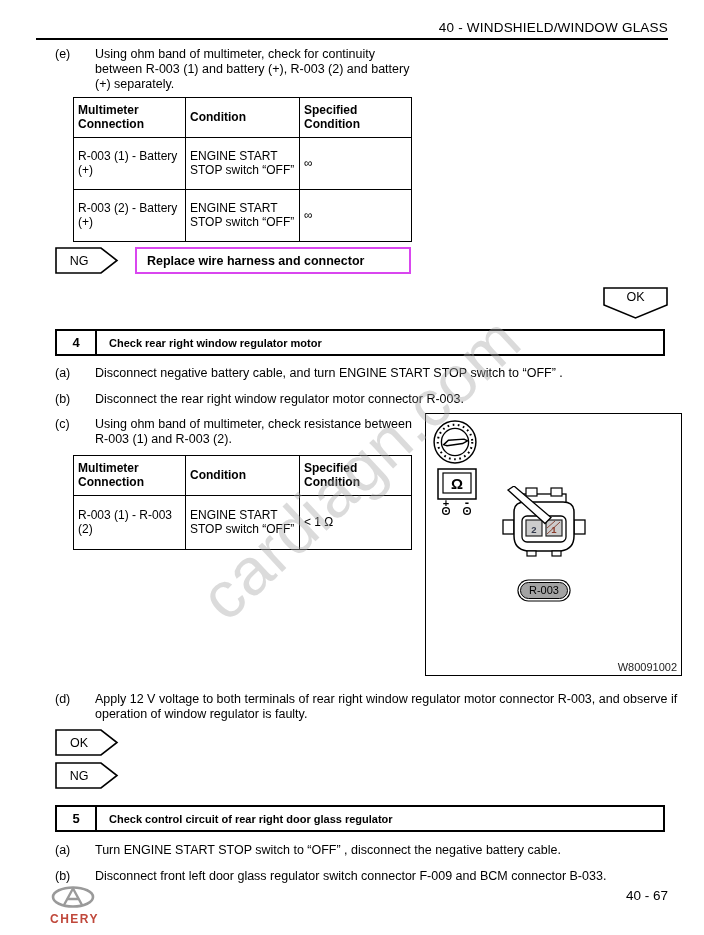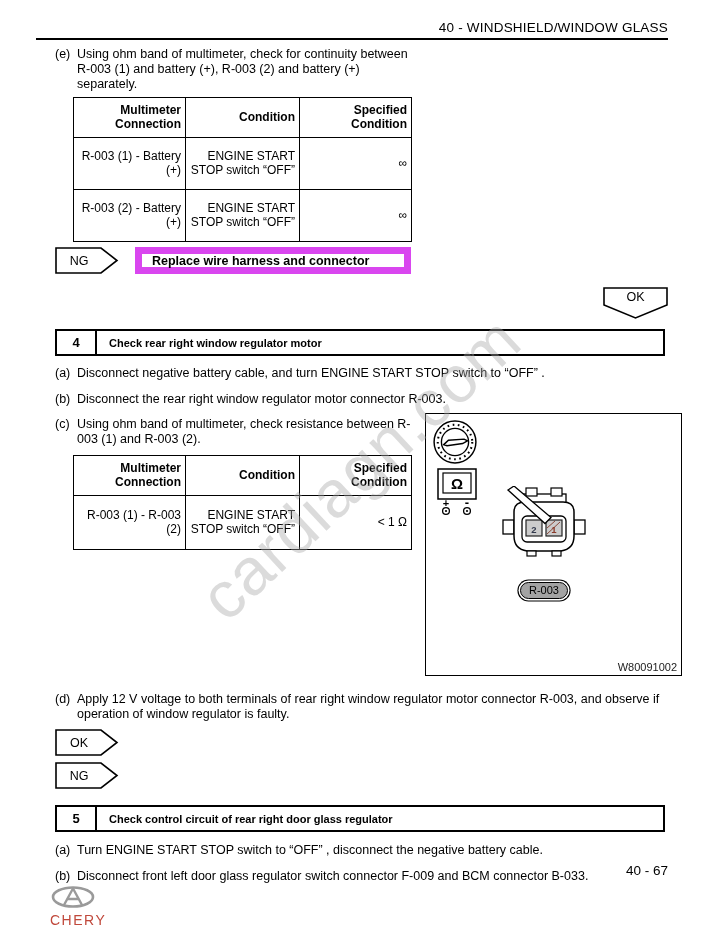--- a/index.html
+++ b/index.html
@@ -21,37 +21,37 @@
     color: rgba(166,166,166,0.40);
     text-align: center; z-index: 6; pointer-events: none;
     white-space: nowrap;
   }
   
   .hdr-title { position: absolute; top: 20px; right: 36px; font-size: 13.5px; letter-spacing: 0.2px; }
   .hdr-rule  { position: absolute; top: 38px; left: 36px; width: 632px; height: 2px; background: #000; }
   
   .para { position: absolute; display: flex; font-size: 12.5px; line-height: 15px; }
   .plabel { flex: none; width: 22px; }
-  .ptext { flex: 1; }
+  .ptext { flex: 1; margin-left: 18px; }
   
   .dtable { position: absolute; border-collapse: collapse; table-layout: fixed; width: 338px; }
   .dtable th, .dtable td {
-    border: 1.5px solid #000; text-align: right; vertical-align: middle;
+    border: 1.5px solid #000; text-align: left; vertical-align: middle;
     font-size: 12px; line-height: 13.5px; padding: 1px 4px; background: transparent;
   }
   .dtable th { font-weight: bold; }
   .rowH { height: 40px; }
   .rowD { height: 52px; }
   .rowD2 { height: 54px; }
   .cell-inf { font-size: 16px; }
   
   .tagsvg { position: absolute; }
   .tagsvg text { font-size: 12.5px; fill: #000; }
   .action {
-    position: absolute; border: 7px solid #d946ef; background: #fff;
+    position: absolute; border: 2px solid #d946ef; background: #fff;
     font-weight: bold; font-size: 12.5px; line-height: 16px;
     display: flex; align-items: center; padding: 2px 10px;
   }
   
   .stepbar {
     position: absolute; left: 55px; width: 610px; height: 27px;
     border: 2px solid #000; display: flex; align-items: stretch; background:#fff;
   }
   .stepnum {
     flex: none; width: 40px; border-right: 2px solid #000;
@@ -65,22 +65,22 @@
   .conn-label-wrap { position: absolute; left: 0; top: 166px; width: 236px; text-align: center; }
   .conn-label {
     display: inline-block; font-size: 11px; font-weight: normal; line-height: 13px;
     border: 1.2px solid #000; border-radius: 10px; padding: 1px 8px;
     box-shadow: 0 0 0 1.5px #fff, 0 0 0 2.6px #000;
     background: #a3a3a3;
   }
   .figcode { position: absolute; right: 4px; bottom: 2px; font-size: 11px; color: #222; }
   
   .logo { position: absolute; left: 50px; top: 886px; width: 46px; text-align: center; }
-  .logo-text { font-size: 14px; font-weight: normal; letter-spacing: 1.5px; color: #c0483b; margin-top: -1px; }
-  .pageno { position: absolute; right: 36px; top: 863px; font-size: 13.5px; }
+  .logo-text { font-size: 12px; font-weight: bold; letter-spacing: 1.5px; color: #c0483b; margin-top: -1px; }
+  .pageno { position: absolute; right: 36px; top: 888px; font-size: 13.5px; }
 </style>
 </head>
 <body>
 
 <div class="page">
 
   <div class="wm">cardiagn.com</div>
 
   <div class="hdr-title">40 - WINDSHIELD/WINDOW GLASS</div>
   <div class="hdr-rule"></div>

